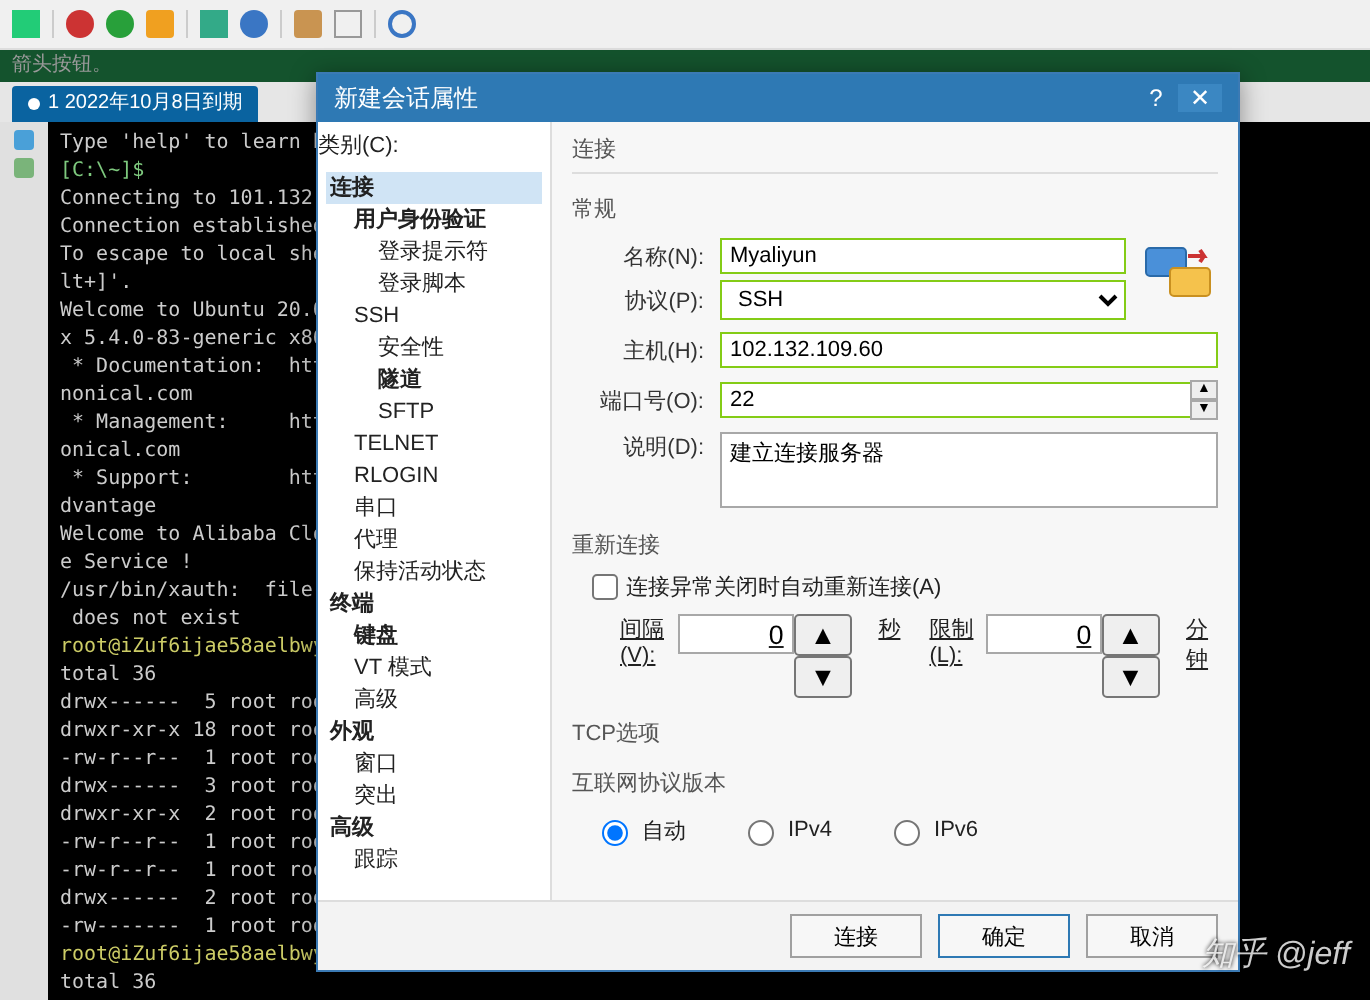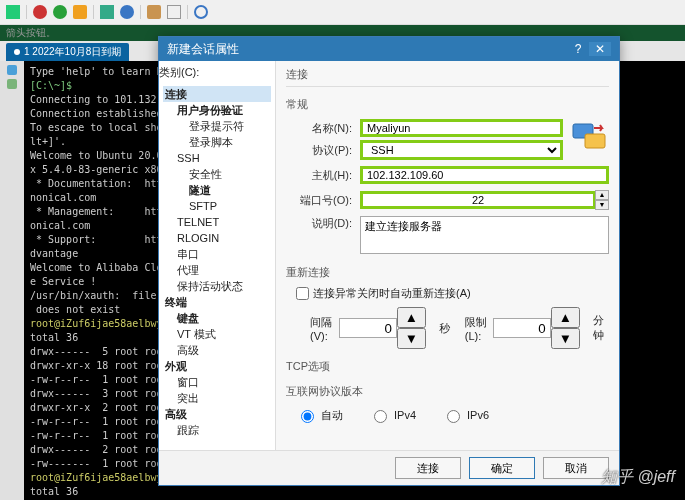--- a/index.html
+++ b/index.html
@@ -47,35 +47,35 @@
   .tree .bold { font-weight: bold; }
 
   
   .panel { flex: 1; display: flex; flex-direction: column; padding: 6px 10px 4px 10px; overflow: hidden; }
   .panel-title { font-size: 11px; color: #555; padding-bottom: 4px; }
   .panel-hr { border: none; border-top: 1px solid #ddd; margin: 0 0 6px 0; }
 
   .group-title { font-size: 11px; color: #555; margin: 4px 0 4px 0; }
   .field-row { display: flex; align-items: center; margin: 3px 0; font-size: 11px; }
   .field-row .lbl { width: 66px; text-align: right; padding-right: 8px; color: #333; }
-  .field-row input[type=text], .field-row select { flex: 1; height: 18px; border: 3px solid #84cc16; padding: 0 4px; font-size: 11px; background: #fff; box-sizing: border-box; }
+  .field-row input[type=text], .field-row select { flex: 1; height: 18px; border: 1px solid #84cc16; padding: 0 4px; font-size: 11px; background: #fff; box-sizing: border-box; }
   .field-row select { height:20px; }
-  .field-row .num { width: 60px; flex: none; text-align: center; }
+  .field-row .num { width: 60px; flex: none; }
   .field-row .spin { width:14px; display:flex; flex-direction:column; margin-left:-1px; }
   .field-row .spin button { height:10px; border:1px solid #a8a8a8; background:#eee; font-size:7px; line-height:6px; padding:0; }
   .desc-box { flex:1; height:38px; border:1px solid #a8a8a8; background:#fff; padding:2px 4px; font-size:11px; resize:none; box-sizing:border-box; }
   .big-icon { width:40px; height:40px; display:flex; align-items:center; justify-content:center; margin-left:6px; }
   .big-icon svg { width:36px; height:36px; }
 
   .conn-top { display:flex; }
   .conn-top .fields { flex:1; }
 
   .chk-row { display:flex; align-items:center; font-size:11px; margin:2px 0; }
   .chk-row input[type=checkbox] { margin:0 4px 0 10px; }
-  .inline-fields { display:flex; align-items:center; gap:0; font-size:11px; margin:4px 0 4px 24px; }
+  .inline-fields { display:flex; align-items:flex-start; gap:0; font-size:11px; margin:4px 0 4px 24px;text-decoration:underline; }
   .inline-fields .lbl2 { }
   .inline-fields input.sm { width:48px; height:18px; border:1px solid #a8a8a8; text-align:right; padding:0 4px; }
 
   .radio-row { display:flex; align-items:center; gap:26px; font-size:11px; margin:4px 0 4px 10px; }
   .radio-row label { display:flex; align-items:center; gap:4px; }
 
   .dlg-buttons { height: 34px; border-top: 1px solid #ddd; display: flex; justify-content: flex-end; align-items: center; gap: 8px; padding: 0 10px; background: #f3f3f3; }
   .dlg-buttons button { min-width: 66px; height: 22px; border: 1px solid #a0a0a0; background: #f7f7f7; font-size: 11px; }
   .dlg-buttons button.primary { border-color: #2e79b4; }
 

